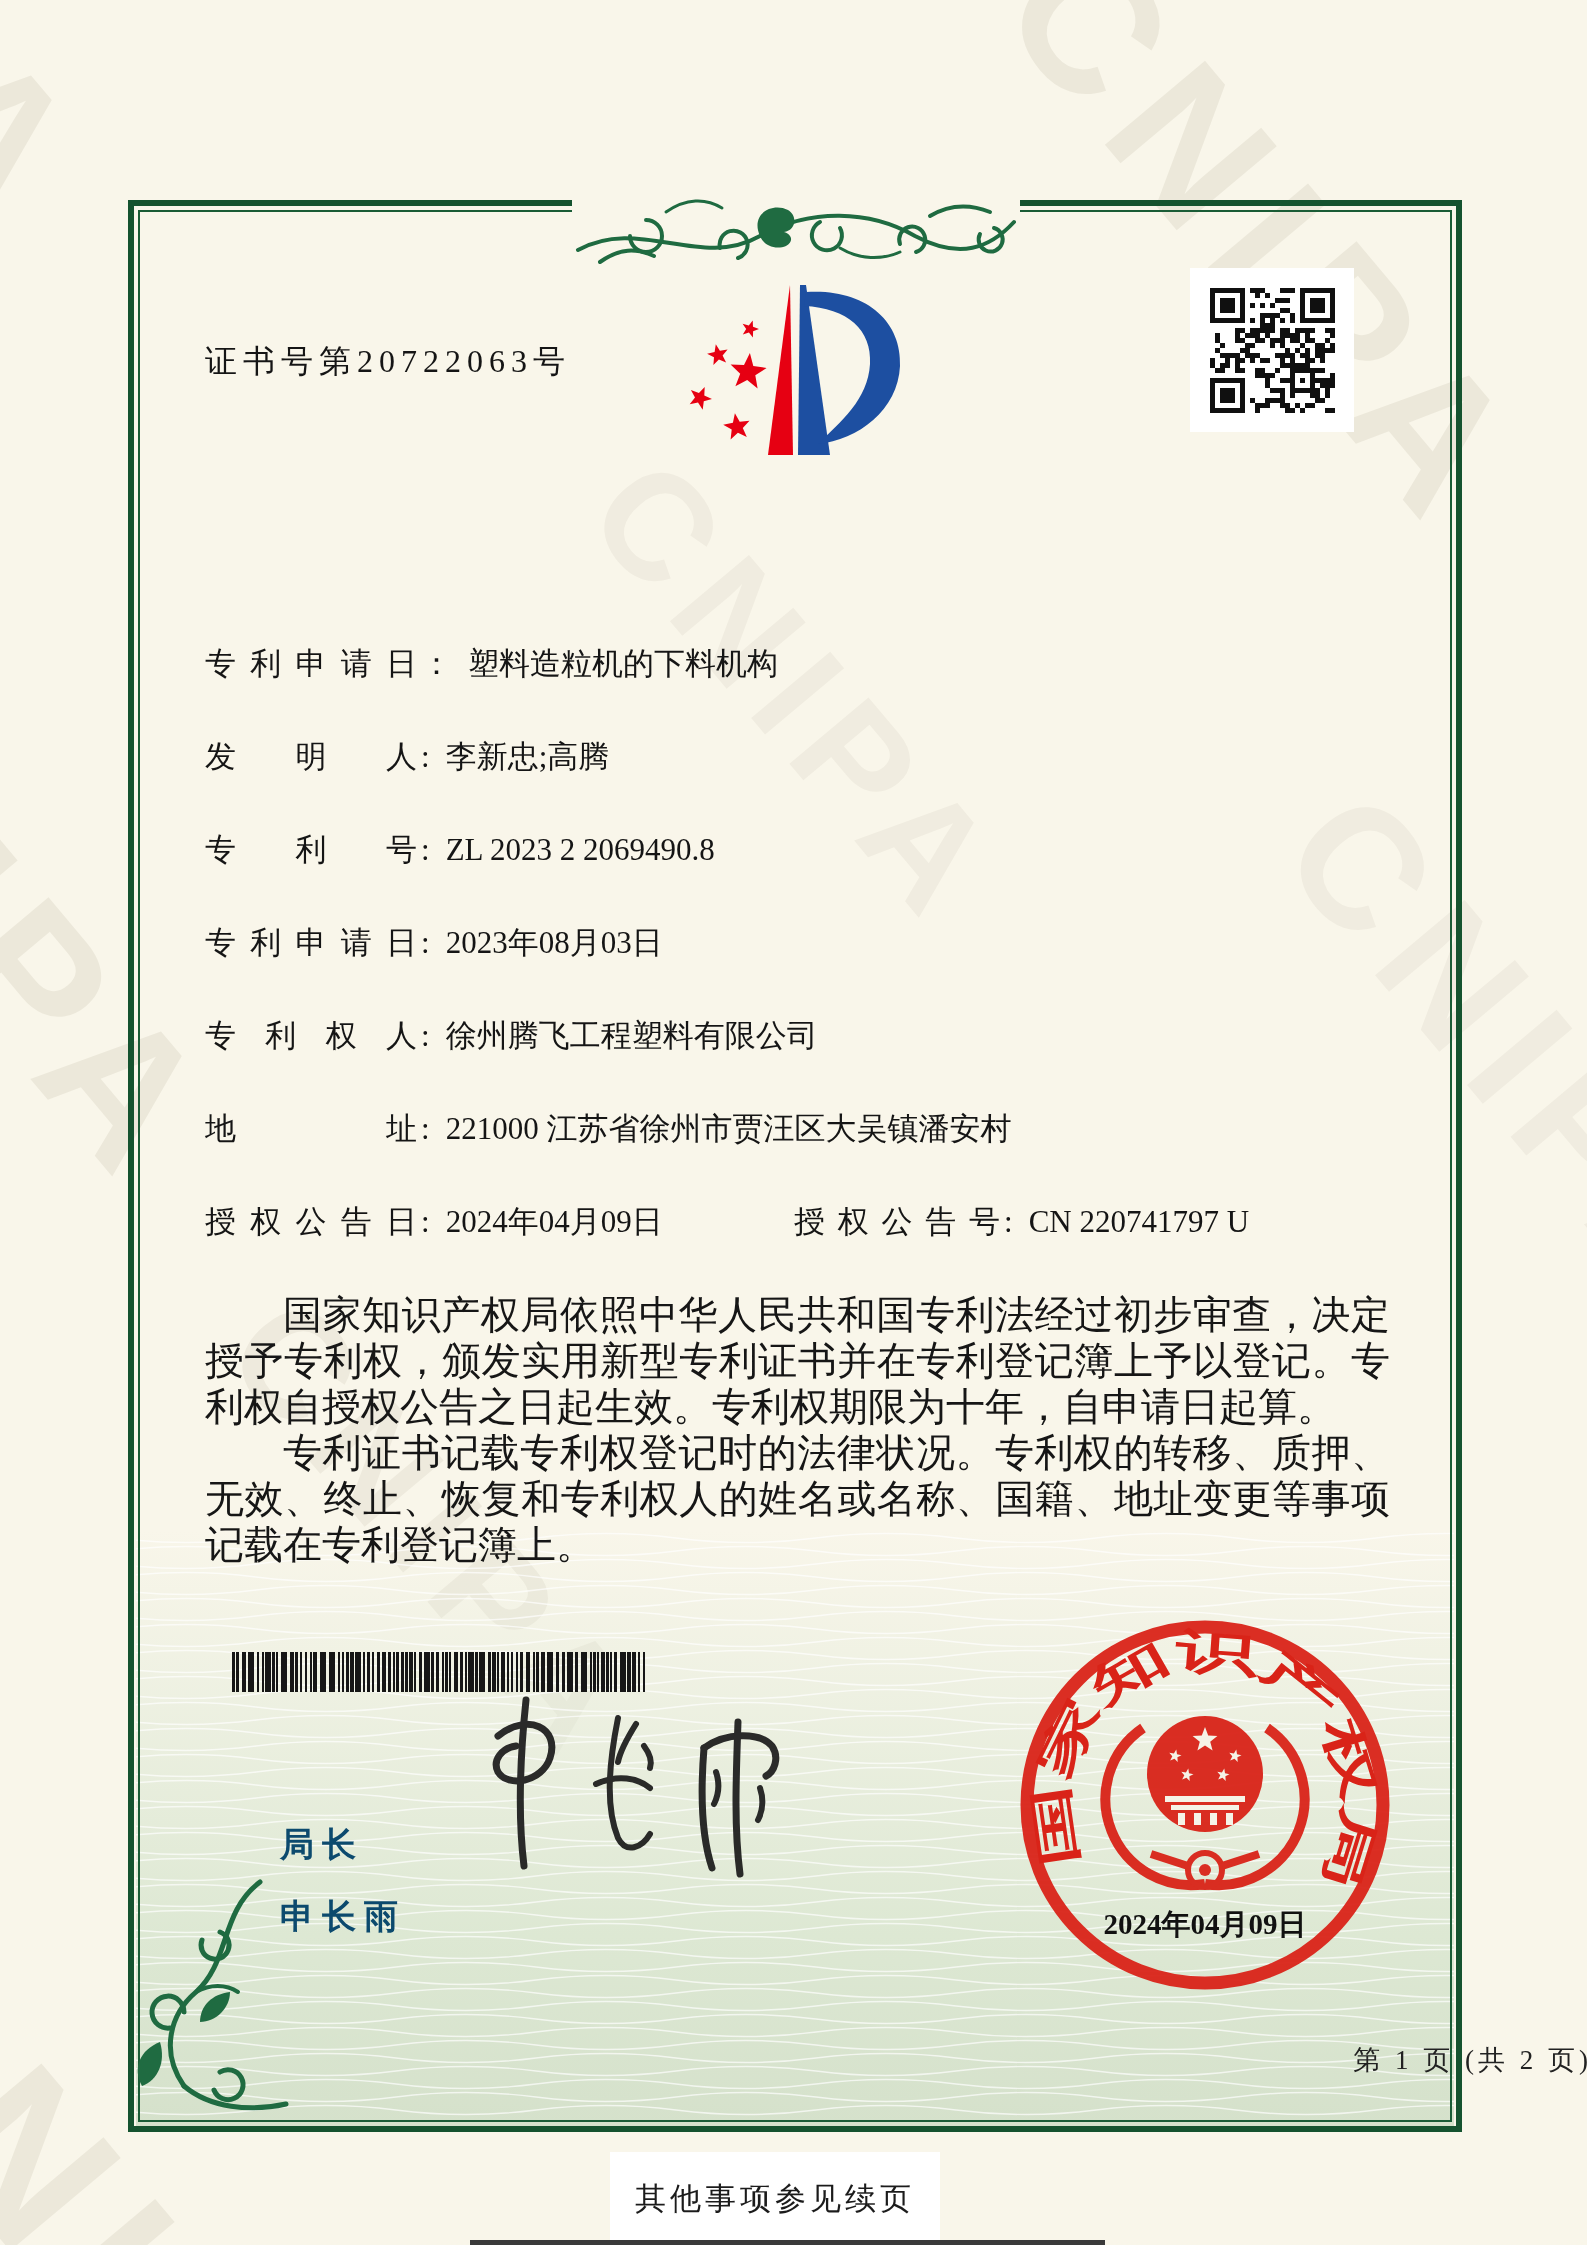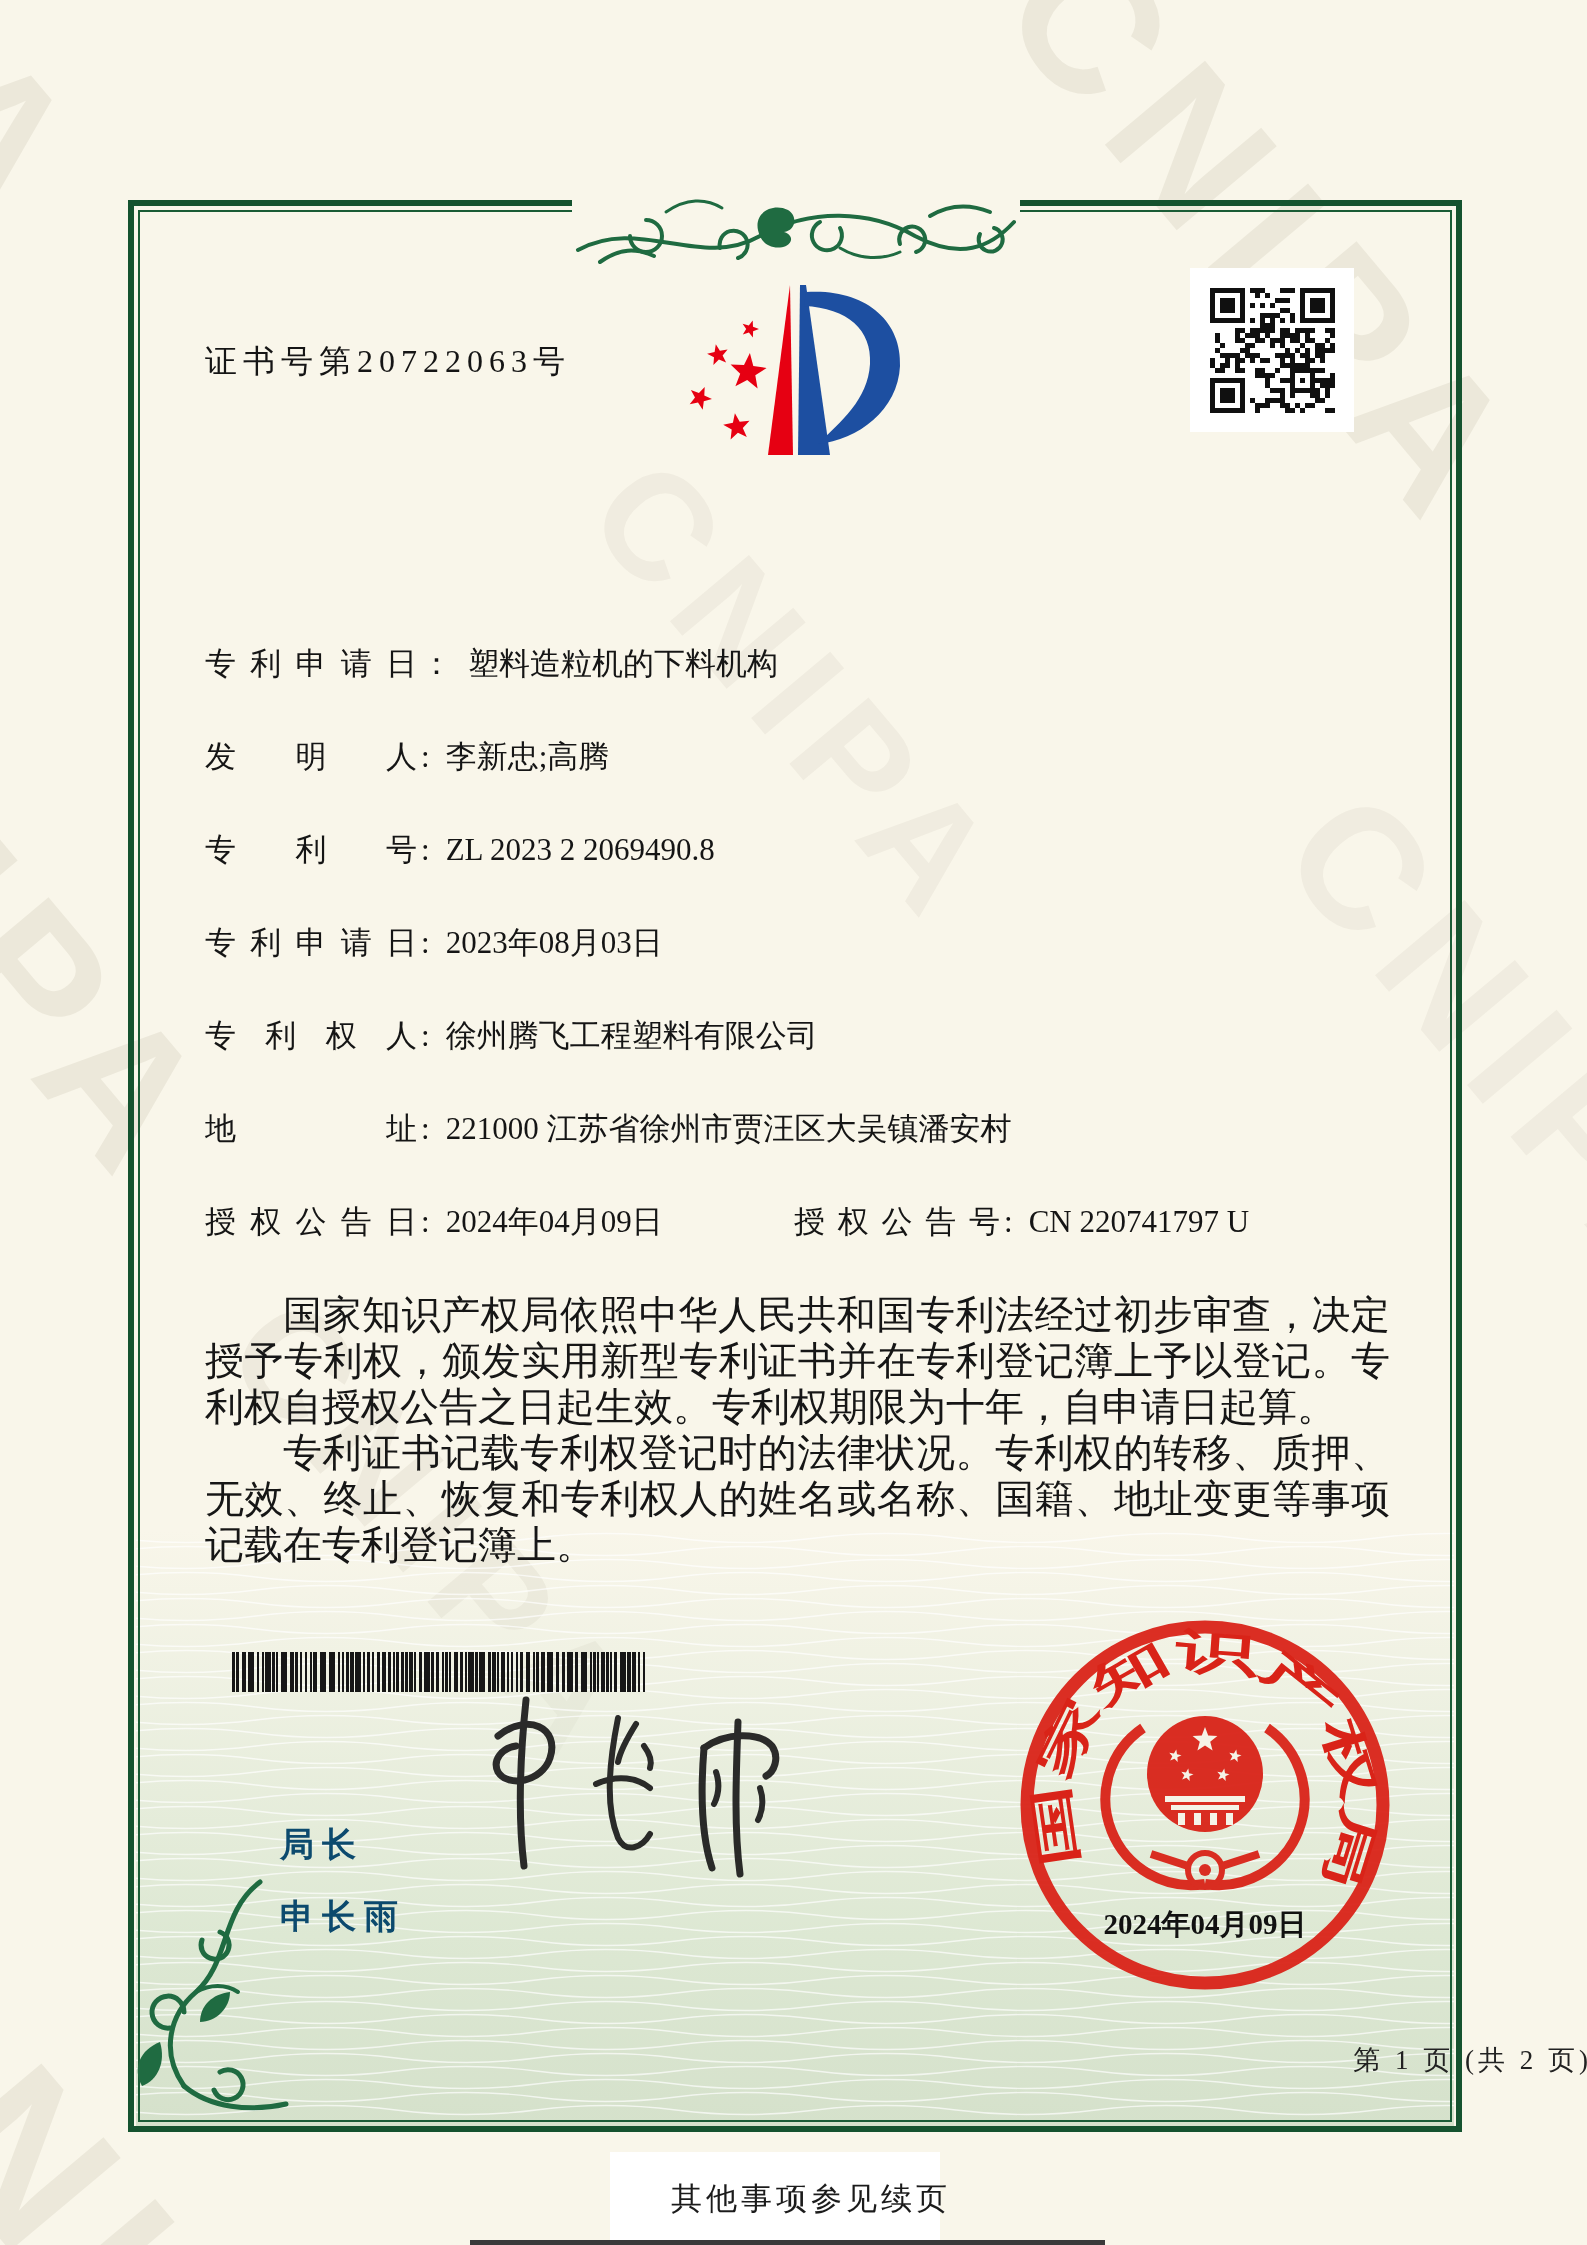--- a/index.html
+++ b/index.html
@@ -31,21 +31,21 @@
   #waves-bg{left:136px;top:1530px;width:1318px;height:596px;
     background:linear-gradient(180deg, rgba(246,246,238,0) 0%, rgba(224,234,216,0.45) 28%, #dde8d3 68%, #d5e1cb 100%);}
   
   #director-label,#director-name{left:232px;font-family:"Liberation Sans","DejaVu Sans",sans-serif;
     font-weight:bold;font-size:34px;letter-spacing:8px;color:#0c4a6e;margin-left:48px;}
   #director-label{top:1822px;}
   #director-name{top:1894px;}
   
   #page-info{left:5px;top:2042px;width:1587px;text-align:right;font-size:27px;letter-spacing:4px;color:#222;}
   #cont-box{left:610px;top:2152px;width:330px;height:93px;background:#ffffff;}
-  #cont-note{left:610px;top:2178px;width:330px;text-align:center;font-size:31px;letter-spacing:4px;color:#1b1b1b;padding-left:36px;}
+  #cont-note{left:610px;top:2178px;width:330px;text-align:center;font-size:31px;letter-spacing:4px;color:#1b1b1b;}
   #next-page-edge{left:470px;top:2240px;width:635px;height:5px;background:#3a3a3a;}
   svg{display:block;}
 </style>
 </head>
 <body>
 
 <div id="page">
 
   <div class="wm" style="left:-310px;top:-400px;font-size:190px;">CNIPA</div>
   <div class="wm" style="left:1128px;top:-100px;font-size:190px;">CNIPA</div>

